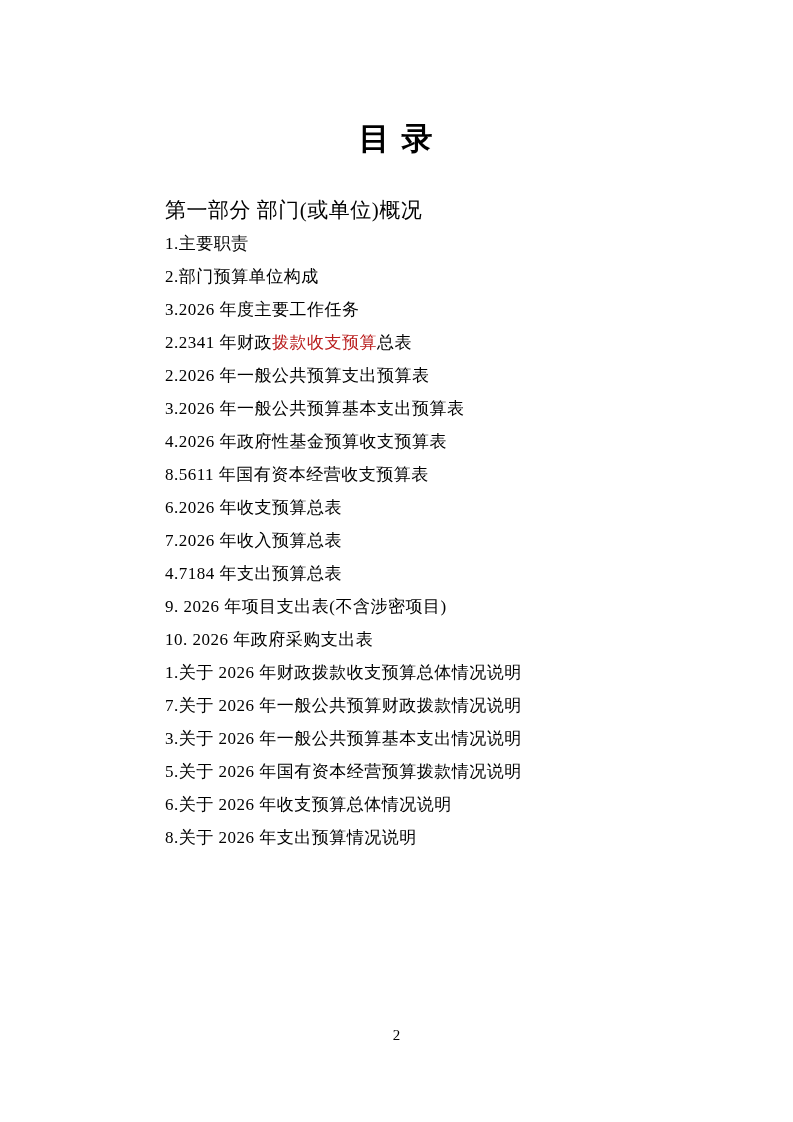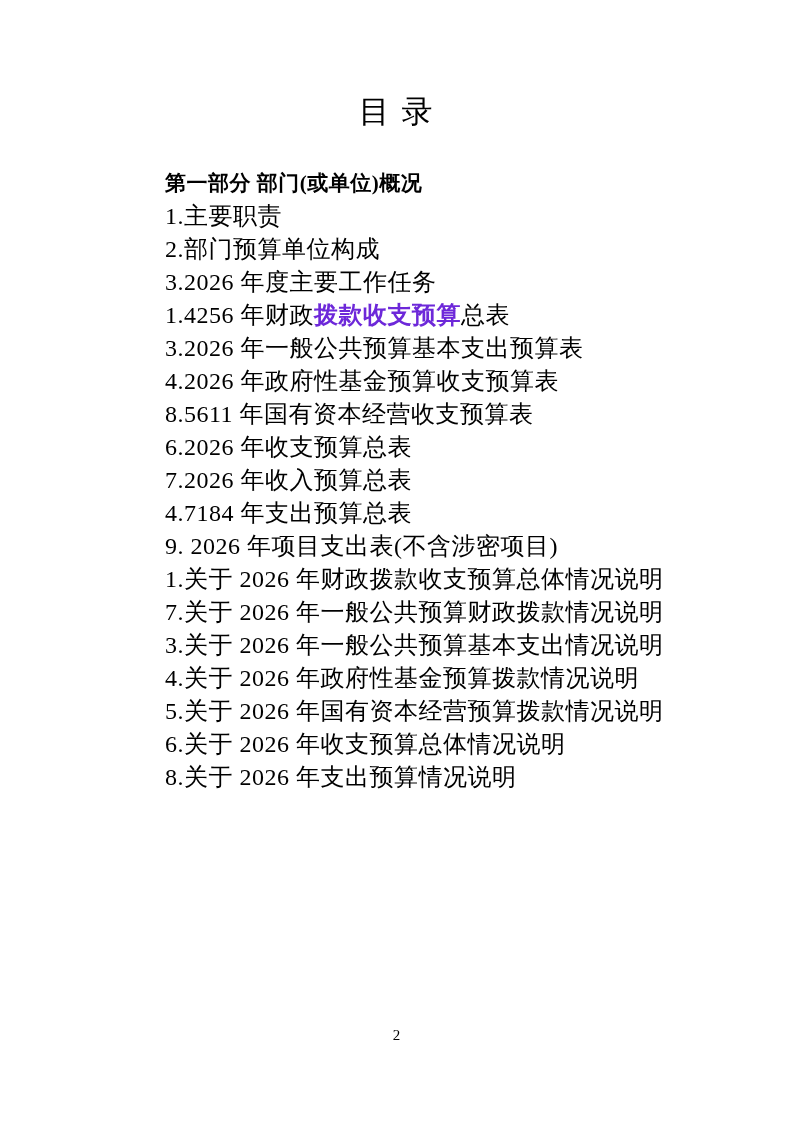--- a/index.html
+++ b/index.html
@@ -7,40 +7,40 @@
     position: relative;
     width: 793px;
     height: 1122px;
     background: #ffffff;
     font-family: "Liberation Serif", "DejaVu Serif", serif;
     color: #000000;
     overflow: hidden;
   }
   .doc-title {
     margin: 0;
-    padding-top: 92px;
+    padding-top: 119px;
     text-align: center;
     font-size: 31px;
-    font-weight: normal;
+    font-weight: bold;
     letter-spacing: 2px;
     line-height: 40px;
   }
   .toc {
     margin-top: 35px;
     margin-left: 165px;
     margin-right: 110px;
   }
   .toc-line {
-    font-size: 24px;
+    font-size: 17px;
     line-height: 33px;
     white-space: nowrap;
     letter-spacing: 0.5px;
   }
   .toc-line.h {
-    font-weight: bold;
+    font-weight: normal;
     font-size: 21px;
   }
   .link {
     cursor: pointer;
   }
   .page-number {
     position: absolute;
     left: 0;
     right: 0;
     bottom: 78px;
@@ -55,33 +55,34 @@
 
   <h1 class="doc-title">目 录</h1>
 
   <div class="toc">
 
     <div class="toc-line h">第一部分 部门(或单位)概况</div>
     <div class="toc-line">1.主要职责</div>
     <div class="toc-line">2.部门预算单位构成</div>
     <div class="toc-line">3.2026 年度主要工作任务</div>
 
-    <div class="toc-line"><span>1.4256 年财政</span><span class="link" style="color: #6d28d9; font-weight: bold;">拨款收支预算</span><span>总表</span></div>
+    <div class="toc-line"><span>2.2341 年财政</span><span class="link" style="color: #b91c1c;">拨款收支预算</span><span>总表</span></div>
+    <div class="toc-line">2.2026 年一般公共预算支出预算表</div>
     <div class="toc-line">3.2026 年一般公共预算基本支出预算表</div>
     <div class="toc-line">4.2026 年政府性基金预算收支预算表</div>
     <div class="toc-line">8.5611 年国有资本经营收支预算表</div>
     <div class="toc-line">6.2026 年收支预算总表</div>
     <div class="toc-line">7.2026 年收入预算总表</div>
     <div class="toc-line">4.7184 年支出预算总表</div>
     <div class="toc-line">9. 2026 年项目支出表(不含涉密项目)</div>
+    <div class="toc-line">10. 2026 年政府采购支出表</div>
 
     <div class="toc-line">1.关于 2026 年财政拨款收支预算总体情况说明</div>
     <div class="toc-line">7.关于 2026 年一般公共预算财政拨款情况说明</div>
     <div class="toc-line">3.关于 2026 年一般公共预算基本支出情况说明</div>
-    <div class="toc-line">4.关于 2026 年政府性基金预算拨款情况说明</div>
     <div class="toc-line">5.关于 2026 年国有资本经营预算拨款情况说明</div>
     <div class="toc-line">6.关于 2026 年收支预算总体情况说明</div>
     <div class="toc-line">8.关于 2026 年支出预算情况说明</div>
 
   </div>
 
   <div class="page-number">2</div>
 
 </div>
 

